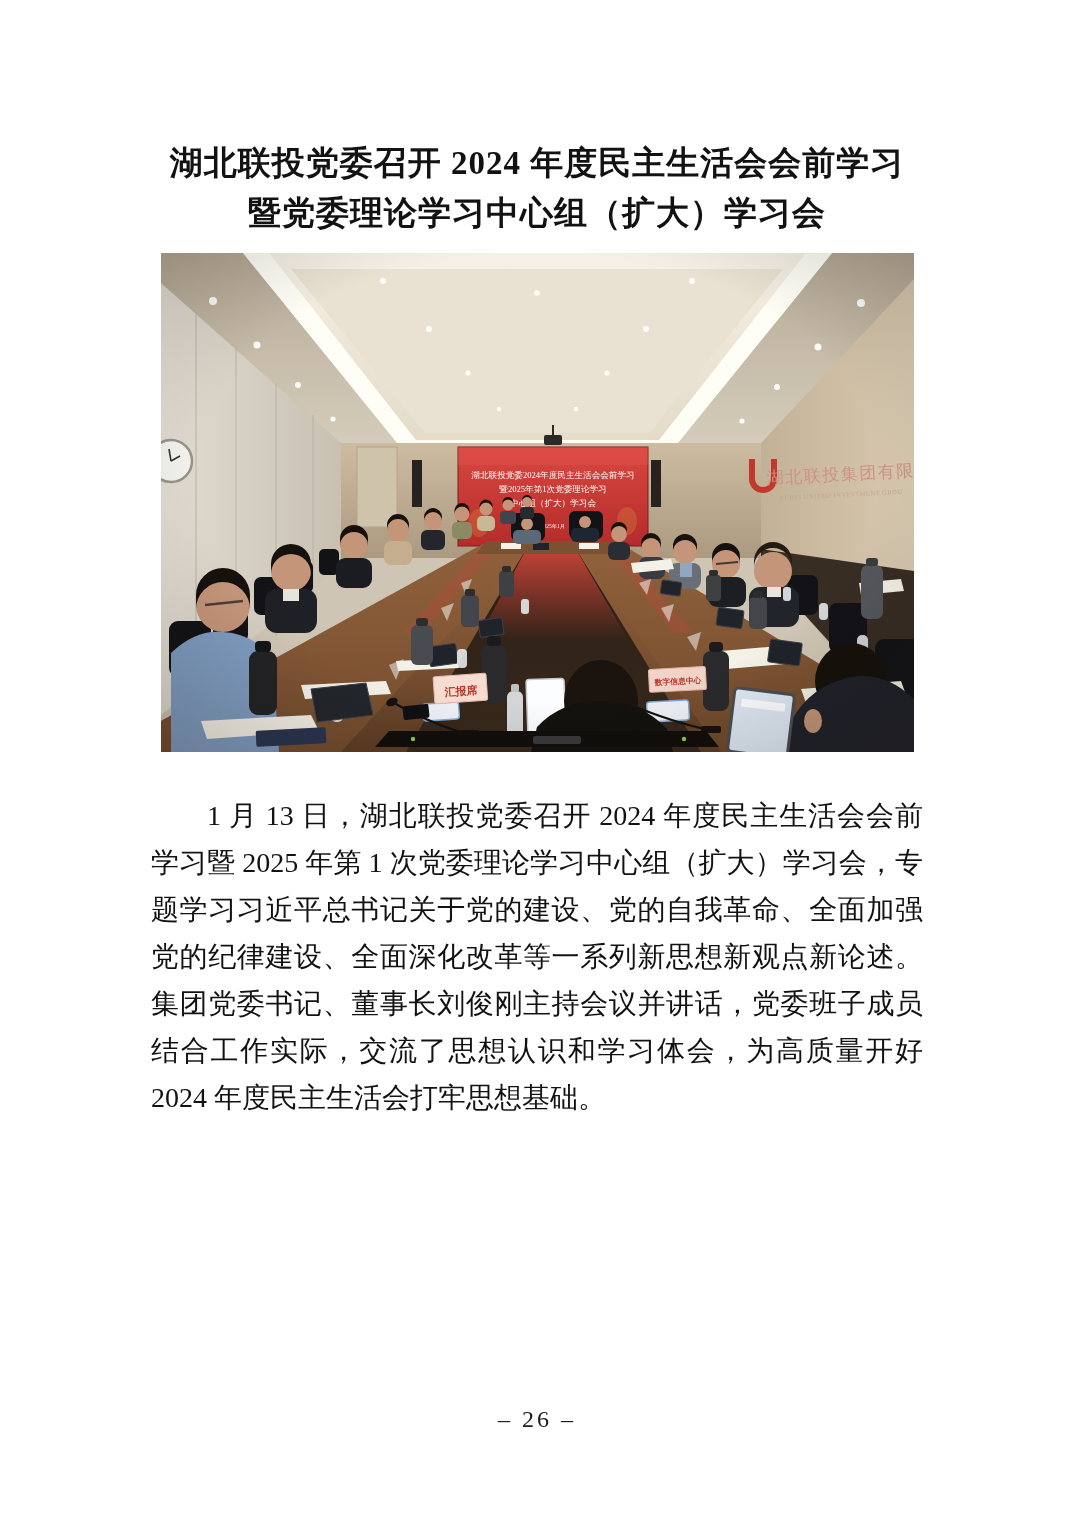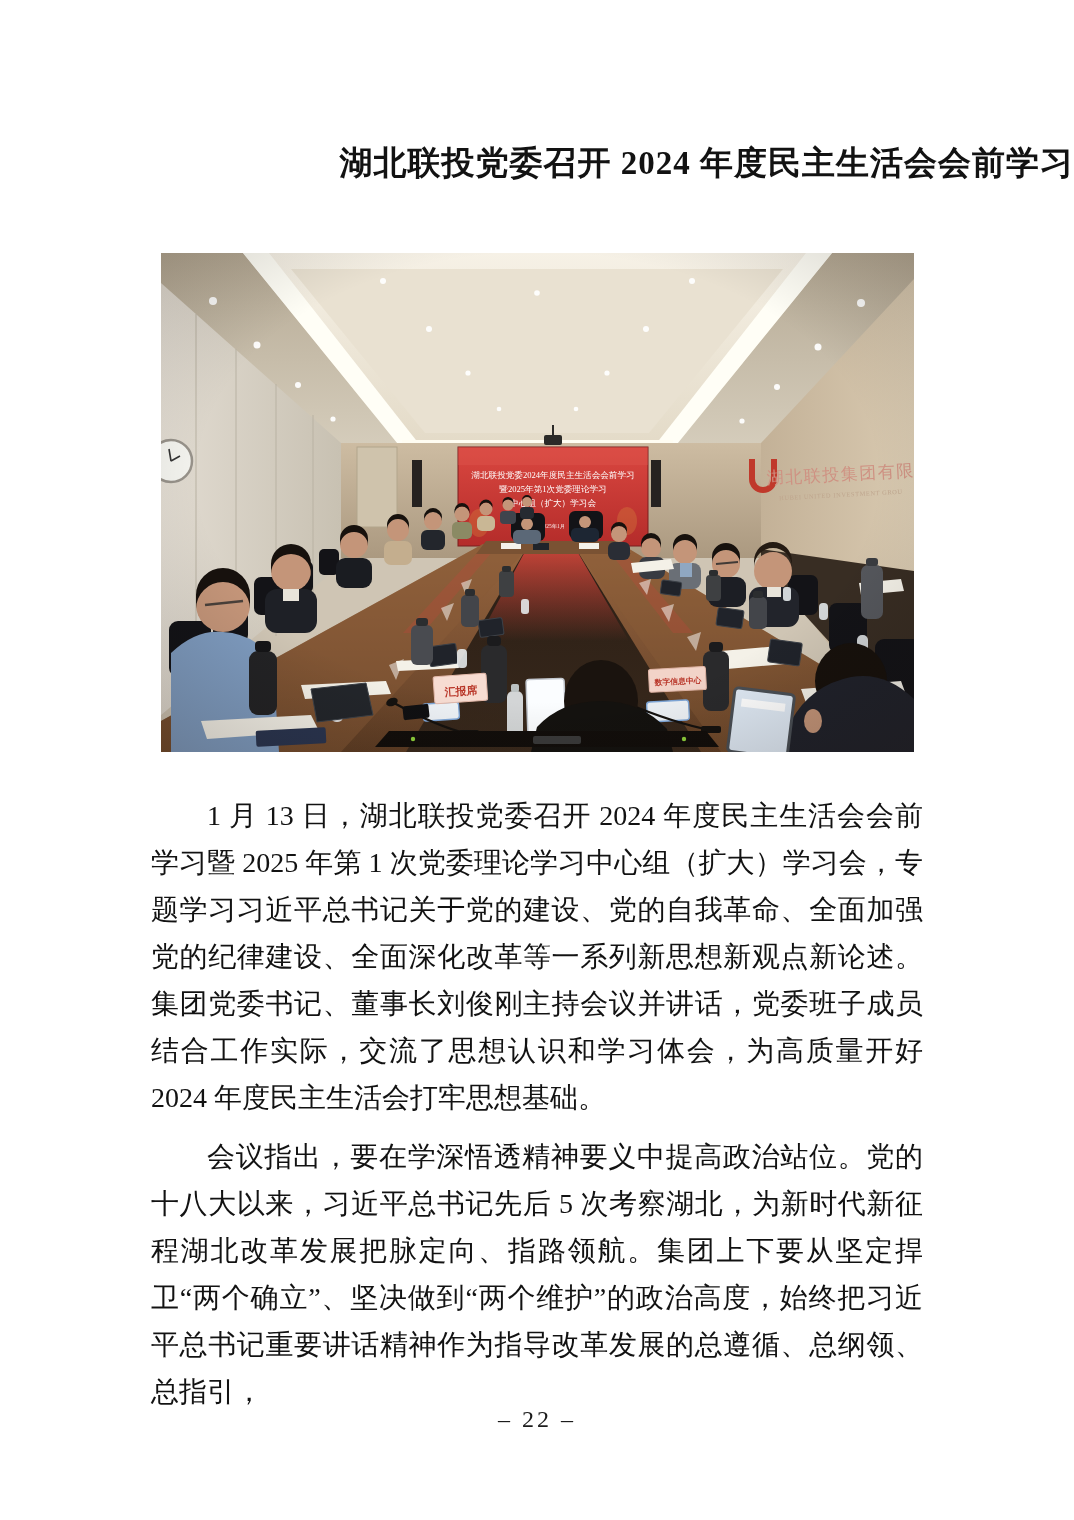--- a/index.html
+++ b/index.html
@@ -2,21 +2,21 @@
 <html><head>
 <meta charset="utf-8">
 <style>
   html,body{margin:0;padding:0;background:#ffffff;}
   .page{
     position:relative;width:1074px;height:1520px;background:#ffffff;
     font-family:"Liberation Serif","DejaVu Serif",serif;color:#121212;overflow:hidden;
   }
   .title{
     position:absolute;top:138px;left:0;width:100%;margin:0;
-    text-align:right;font-size:33px;font-weight:bold;line-height:50px;letter-spacing:1px;
+    text-align:center;font-size:33px;font-weight:bold;line-height:50px;letter-spacing:1px;
   }
   .photo{
     position:absolute;left:161px;top:253px;width:753px;height:499px;overflow:hidden;
     background:#cfc5b4;
   }
   .photo svg{display:block;width:753px;height:499px;}
   .body-text{
     position:absolute;left:139px;top:780px;width:796px;
     font-size:28px;line-height:47px;text-align:justify;text-justify:inter-character;
   }
@@ -24,21 +24,21 @@
   .pagenum{
     position:absolute;top:1406px;left:0;width:100%;text-align:center;
     font-size:24px;letter-spacing:3px;color:#1c1c1c;
   }
 </style>
 </head>
 <body>
 
 <div class="page">
 
-  <h1 class="title"><span>湖北联投党委召开 2024 年度民主生活会会前学习</span><br></h1>
+  <h1 class="title"><span>湖北联投党委召开 2024 年度民主生活会会前学习</span><br><span>暨党委理论学习中心组（扩大）学习会</span></h1>
 
   <figure class="photo" style="margin:0">
     <svg viewBox="0 0 753 499" xmlns="http://www.w3.org/2000/svg" font-family="Liberation Serif, DejaVu Serif, serif">
       <defs>
         <linearGradient id="ceil" x1="0" y1="0" x2="0" y2="1">
           <stop offset="0" stop-color="#b5a994"></stop>
             <stop offset="1" stop-color="#d8d0bf"></stop>
         </linearGradient>
         <linearGradient id="panel" x1="0" y1="0" x2="0" y2="1">
           <stop offset="0" stop-color="#f6f1e6"></stop>
@@ -412,18 +412,17 @@
         <circle cx="252" cy="486" r="2.2" fill="#8fd03c"></circle>
         <circle cx="523" cy="486" r="2.2" fill="#8fd03c"></circle>
       </g>
 
       <rect x="0" y="0" width="753" height="499" fill="url(#vig)"></rect>
     </svg>
   </figure>
 
   <div class="body-text">
     <p>1 月 13 日，湖北联投党委召开 2024 年度民主生活会会前学习暨 2025 年第 1 次党委理论学习中心组（扩大）学习会，专题学习习近平总书记关于党的建设、党的自我革命、全面加强党的纪律建设、全面深化改革等一系列新思想新观点新论述。集团党委书记、董事长刘俊刚主持会议并讲话，党委班子成员结合工作实际，交流了思想认识和学习体会，为高质量开好 2024 年度民主生活会打牢思想基础。</p>
-    <p>会议指出，要在学深悟透精神要义中提高政治站位。党的十八大以来，习近平总书记先后 5 次考察湖北，为新时代新征程湖北改革发展把脉定向、指路领航。集团上下要从坚定捍卫“两个确立”、坚决做到“两个维护”的政治高度，始终把习近平总书记重要讲话精神作为指导改革发展的总遵循、总纲领、总指引，</p>
   </div>
 
-  <div class="pagenum">– 22 –</div>
+  <div class="pagenum">– 26 –</div>
 
 </div>
 
 </body></html>

